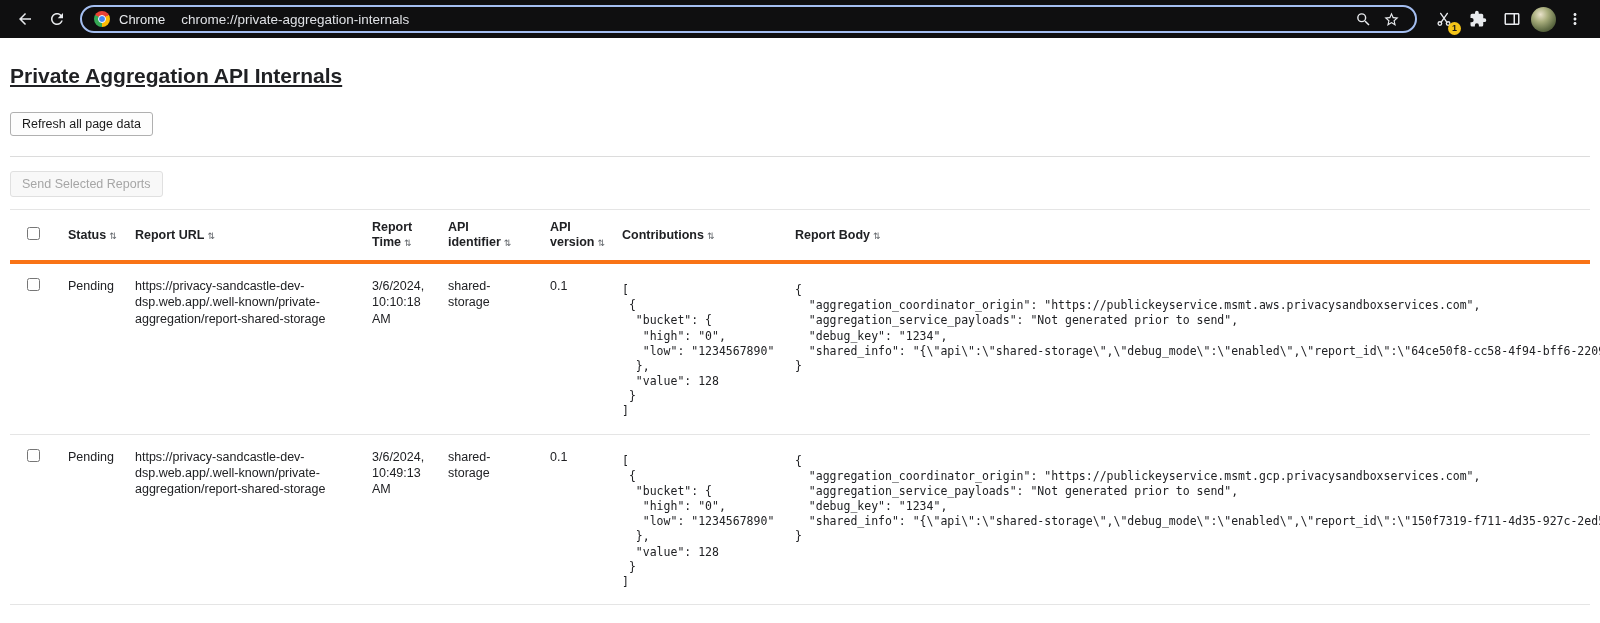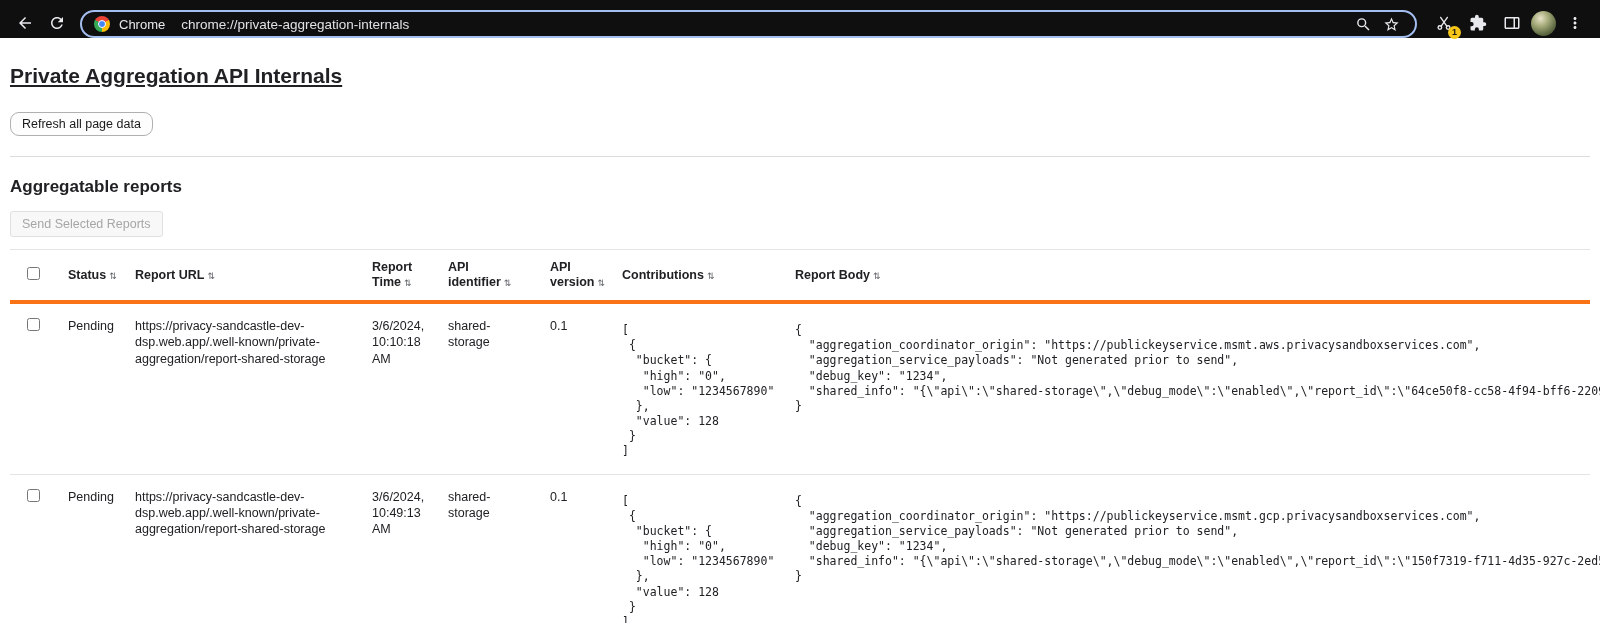--- a/index.html
+++ b/index.html
@@ -1,21 +1,21 @@
 <!DOCTYPE html>
 <html><head>
 <meta charset="utf-8">
 <style>
   * { box-sizing: border-box; margin: 0; padding: 0; }
   html, body { width: 1600px; height: 623px; overflow: hidden; }
   body { font-family: "Liberation Sans", sans-serif; background: #ffffff; }
 
   
   .toolbar {
-    height: 38px; background: #0f0f10; display: flex; align-items: flex-end;
+    height: 38px; background: #0f0f10; display: flex; align-items: center;
     padding: 0 10px; gap: 2px;
   }
   .icon-btn {
     width: 30px; height: 30px; border-radius: 50%; flex: 0 0 auto;
     display: flex; align-items: center; justify-content: center; position: relative;
     cursor: pointer;
   }
   .icon-btn svg { width: 18px; height: 18px; display: block; }
   .omnibox {
     flex: 1 1 auto; min-width: 0; height: 28px; margin: 0 10px 0 6px;
@@ -50,21 +50,21 @@
   }
 
   
   .page { padding: 0 10px; }
   h1[data-name="page-title"] {
     margin-top: 26px; font-size: 21px; font-weight: bold; color: #202124; text-decoration: underline;
   }
   .btn-row { margin-top: 24px; display: flex; gap: 30px; }
   .btn {
     font-family: "Liberation Sans", sans-serif; font-size: 12.5px; color: #1a1a1a;
-    background: #fdfdfd; border: 1px solid #b0b0b0; border-radius: 9px;
+    background: #fdfdfd; border: 1px solid #b0b0b0; border-radius: 3px;
     padding: 4px 11px; cursor: pointer;
   }
   hr.rule { border: none; border-top: 1px solid #dcdcdc; margin-top: 20px; }
   h2[data-name="section-heading"] {
     margin-top: 20px; font-size: 17px; font-weight: bold; color: #202124;
   }
   .btn-disabled {
     margin-top: 14px; font-family: "Liberation Sans", sans-serif; font-size: 12.5px;
     color: #a6a6a6; background: #f8f8f8; border: 1px solid #e0e0e0; border-radius: 3px;
     padding: 5px 11px;
@@ -175,21 +175,20 @@
 
 <div class="page" data-name="page-content">
   <h1 data-name="page-title">Private Aggregation API Internals</h1>
 
   <div class="btn-row" data-name="page-actions">
     <button class="btn" data-name="refresh-all-button">Refresh all page data</button>
   </div>
 
   <hr class="rule" data-name="divider">
 
-  <h2 data-name="section-heading">Aggregatable reports</h2>
 
   <button class="btn-disabled" disabled="" data-name="send-selected-reports-button">Send Selected Reports</button>
 
   <table class="reports" data-name="reports-table">
     <colgroup>
       <col style="width:58px">
         <col style="width:67px">
         <col style="width:237px">
         <col style="width:76px">
       <col style="width:102px">

